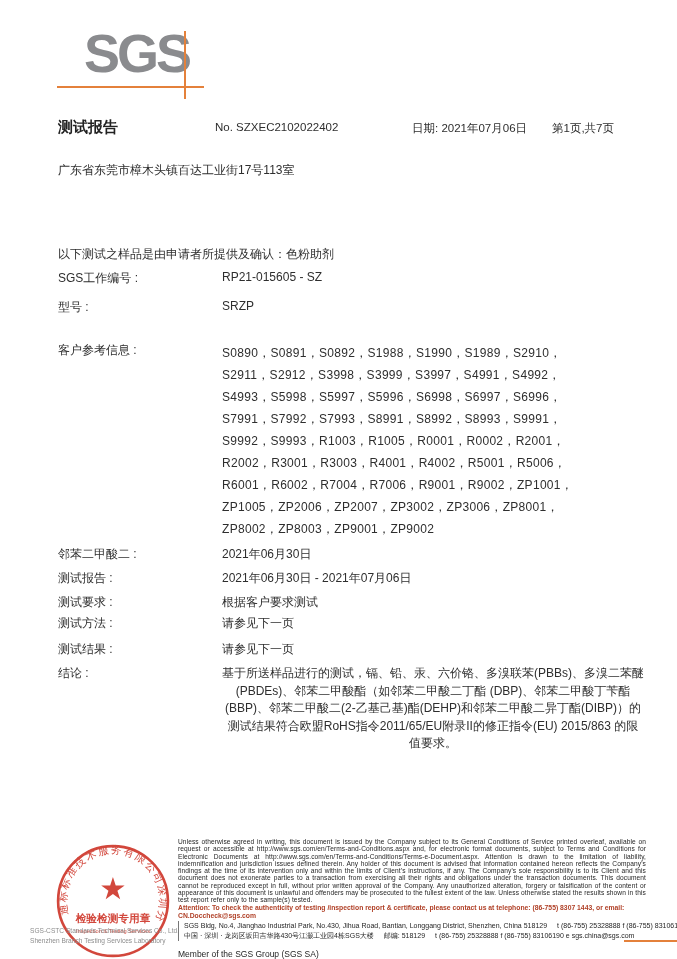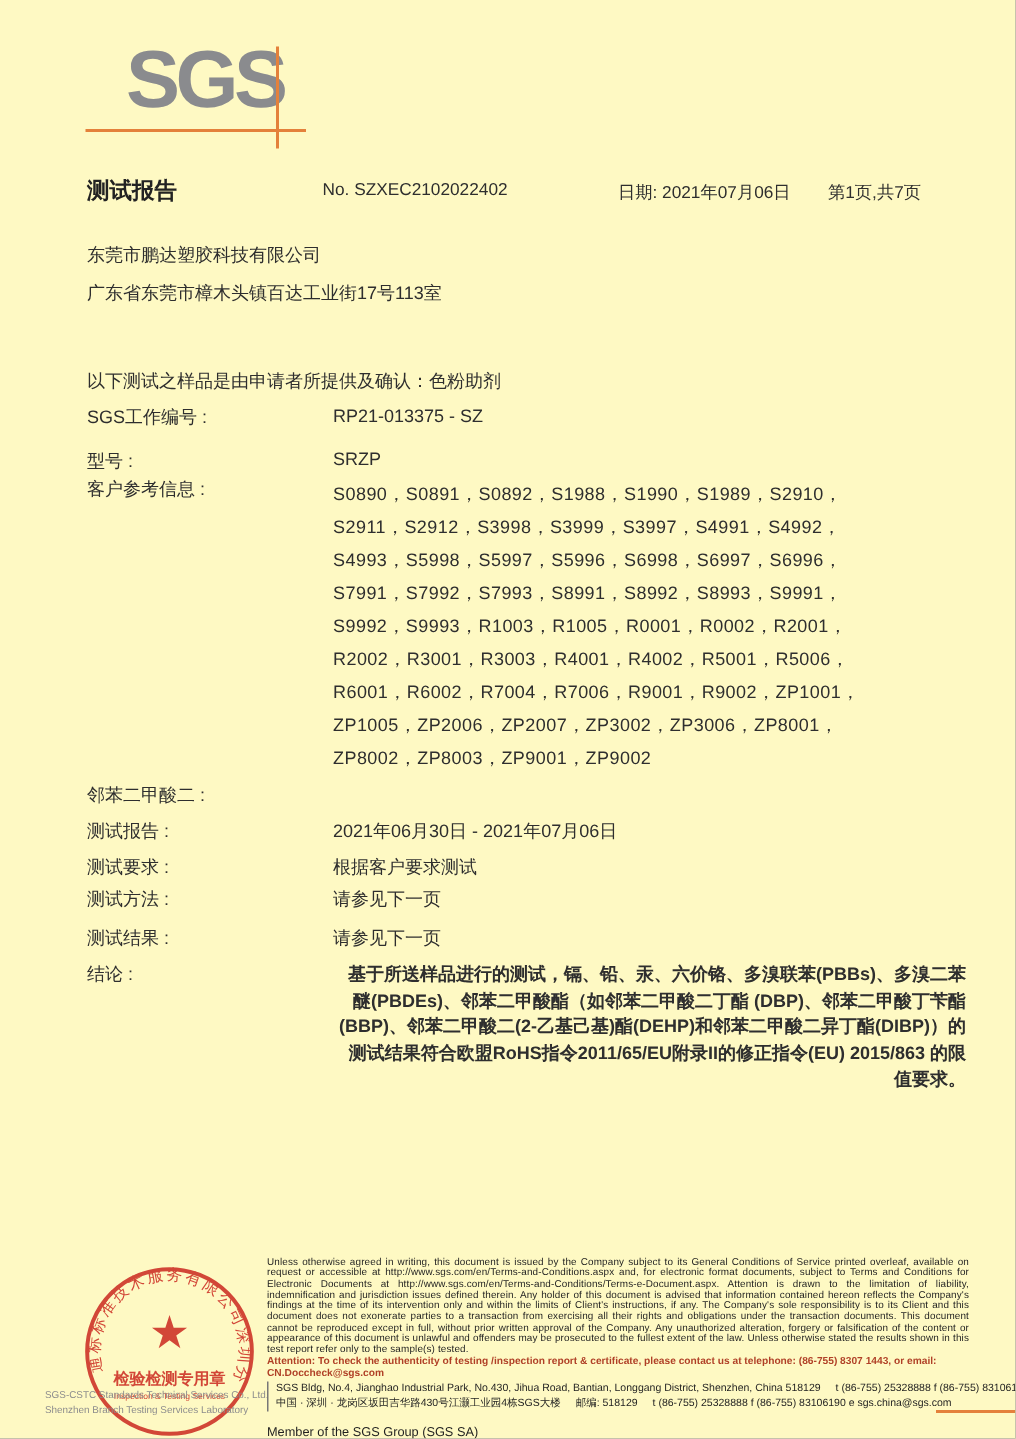--- a/index.html
+++ b/index.html
@@ -1,20 +1,20 @@
 <!DOCTYPE html>
 <html><head>
 <meta charset="utf-8">
 <style>
   * { margin:0; padding:0; box-sizing:border-box; }
   html,body { background:#9a9a9a; }
   body { font-family:"Liberation Sans","DejaVu Sans",sans-serif; }
   .page {
     position:relative; width:677px; height:959px; margin:0 auto;
-    background:#fef9c3; overflow:hidden; color:#2e2e2e;
+    background:#ffffff; overflow:hidden; color:#2e2e2e;
   }
   
   .logo {
     position:absolute; left:84px; top:26px;
     font-size:54px; font-weight:bold; letter-spacing:-3px;
     color:#8a8b8e; line-height:1;
   }
   .logo-hline { position:absolute; left:57px; top:86px; width:147px; height:2px; background:#e4813b; }
   .logo-vline { position:absolute; left:184px; top:31px; width:2px; height:68px; background:#e4813b; }
 
@@ -25,23 +25,23 @@
   .doc-pages { position:absolute; left:552px; top:0;text-align:center; }
 
   .applicant { position:absolute; left:58px; top:158px; font-size:12px; line-height:25px; color:#2e2e2e; }
 
   .intro { position:absolute; left:58px; top:246px; font-size:12px; }
 
   
   .fields { position:absolute; left:58px; top:270px; width:586px; font-size:12px; }
   .frow { display:grid; grid-template-columns:164px 1fr; align-items:start; }
   .frow .lab { color:#2e2e2e; }
-  .mt12 { margin-top:12px; } .mt10 { margin-top:2px; } .mt9 { margin-top:9px; }  .mt7 { margin-top:7px; }  .mt6 { margin-top:6px; } .mt4 { margin-top:4px; }
+  .mt12 { margin-top:12px; } .mt10 { margin-top:26px; } .mt9 { margin-top:9px; }  .mt7 { margin-top:7px; }  .mt6 { margin-top:6px; } .mt4 { margin-top:4px; }
   .ref-lines div { line-height:22px; letter-spacing:0.3px; }
-  .conclusion-val { line-height:17.5px; text-align:right;font-weight:bold; }
+  .conclusion-val { line-height:17.5px; text-align:center; }
 
   
   .footer-right { position:absolute; left:178px; top:838px; width:468px; }
   .legal {
     font-size:6.6px; line-height:7.25px; text-align:justify;
     color:#1f1f1f; letter-spacing:0.1px;
   }
   .attention {
     margin-top:1px; font-size:6.8px; line-height:7.4px; font-weight:bold; color:#b04027;
   }
@@ -72,31 +72,30 @@
   <div class="logo-vline"></div>
 
   <div class="title-row">
     <span class="doc-title">测试报告</span>
     <span class="doc-no">No. SZXEC2102022402</span>
     <span class="doc-date">日期: 2021年07月06日</span>
     <span class="doc-pages">第1页,共7页</span>
   </div>
 
   <div class="applicant">
-    <div>东莞市鹏达塑胶科技有限公司</div>
     <div>广东省东莞市樟木头镇百达工业街17号113室</div>
   </div>
 
   <div class="intro">以下测试之样品是由申请者所提供及确认：色粉助剂</div>
 
   <div class="fields">
 
     <div class="frow">
       <span class="lab">SGS工作编号 :</span>
-      <span class="val">RP21-013375 - SZ</span>
+      <span class="val">RP21-015605 - SZ</span>
     </div>
 
     <div class="frow mt12">
       <span class="lab">型号 :</span>
       <span class="val">SRZP</span>
     </div>
 
     <div class="frow mt10">
       <span class="lab">客户参考信息 :</span>
       <div class="ref-lines">
@@ -107,20 +106,21 @@
         <div>S9992，S9993，R1003，R1005，R0001，R0002，R2001，</div>
         <div>R2002，R3001，R3003，R4001，R4002，R5001，R5006，</div>
         <div>R6001，R6002，R7004，R7006，R9001，R9002，ZP1001，</div>
         <div>ZP1005，ZP2006，ZP2007，ZP3002，ZP3006，ZP8001，</div>
         <div>ZP8002，ZP8003，ZP9001，ZP9002</div>
       </div>
     </div>
 
     <div class="frow mt6">
       <span class="lab">邻苯二甲酸二 :</span>
+      <span class="val">2021年06月30日</span>
     </div>
 
     <div class="frow mt7">
       <span class="lab">测试报告 :</span>
       <span class="val">2021年06月30日 - 2021年07月06日</span>
     </div>
 
     <div class="frow mt7">
       <span class="lab">测试要求 :</span>
       <span class="val">根据客户要求测试</span>

